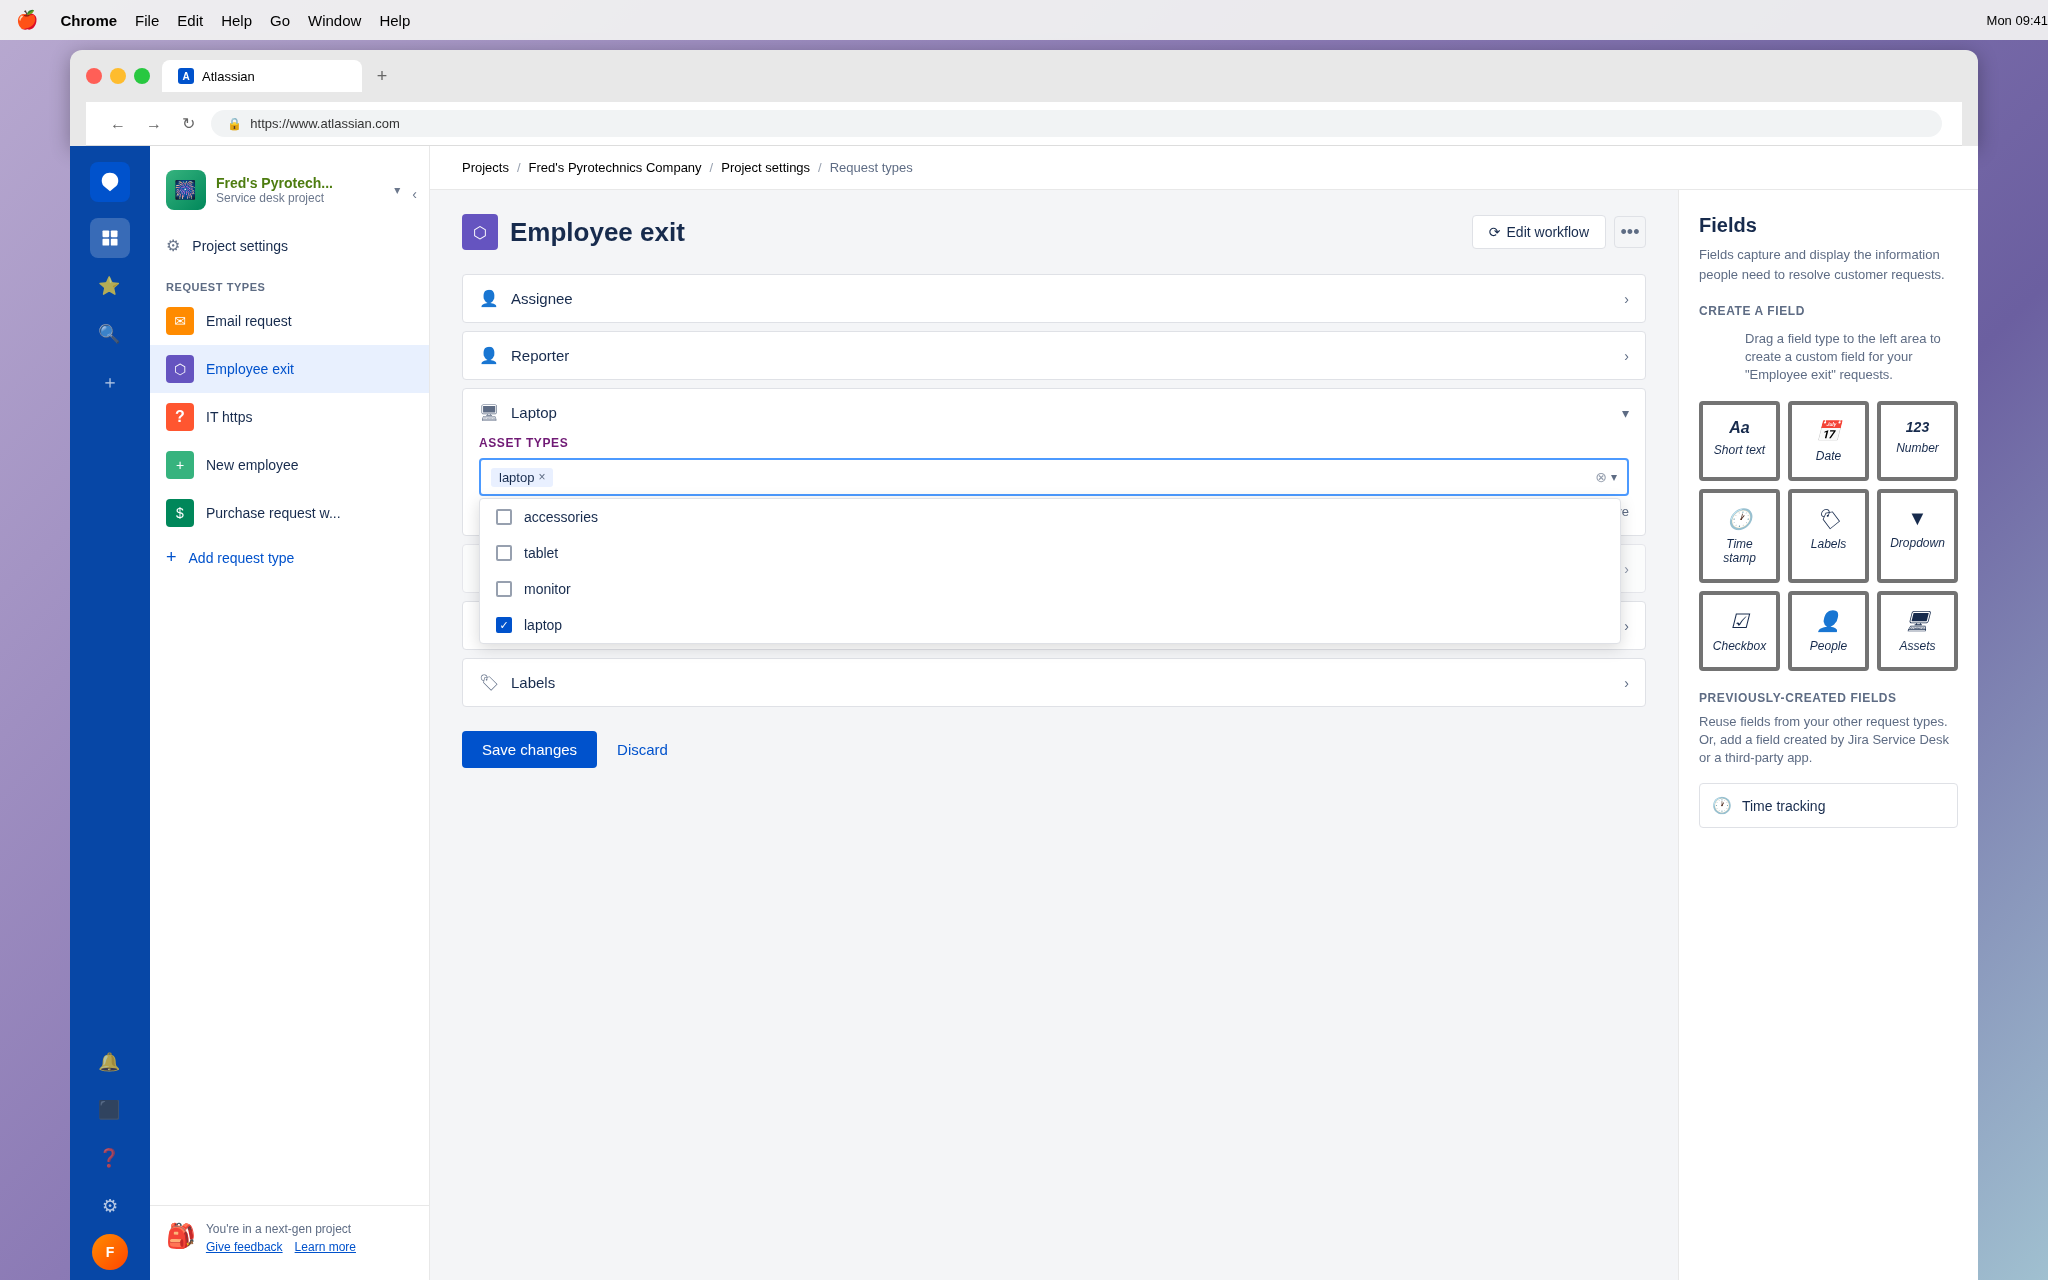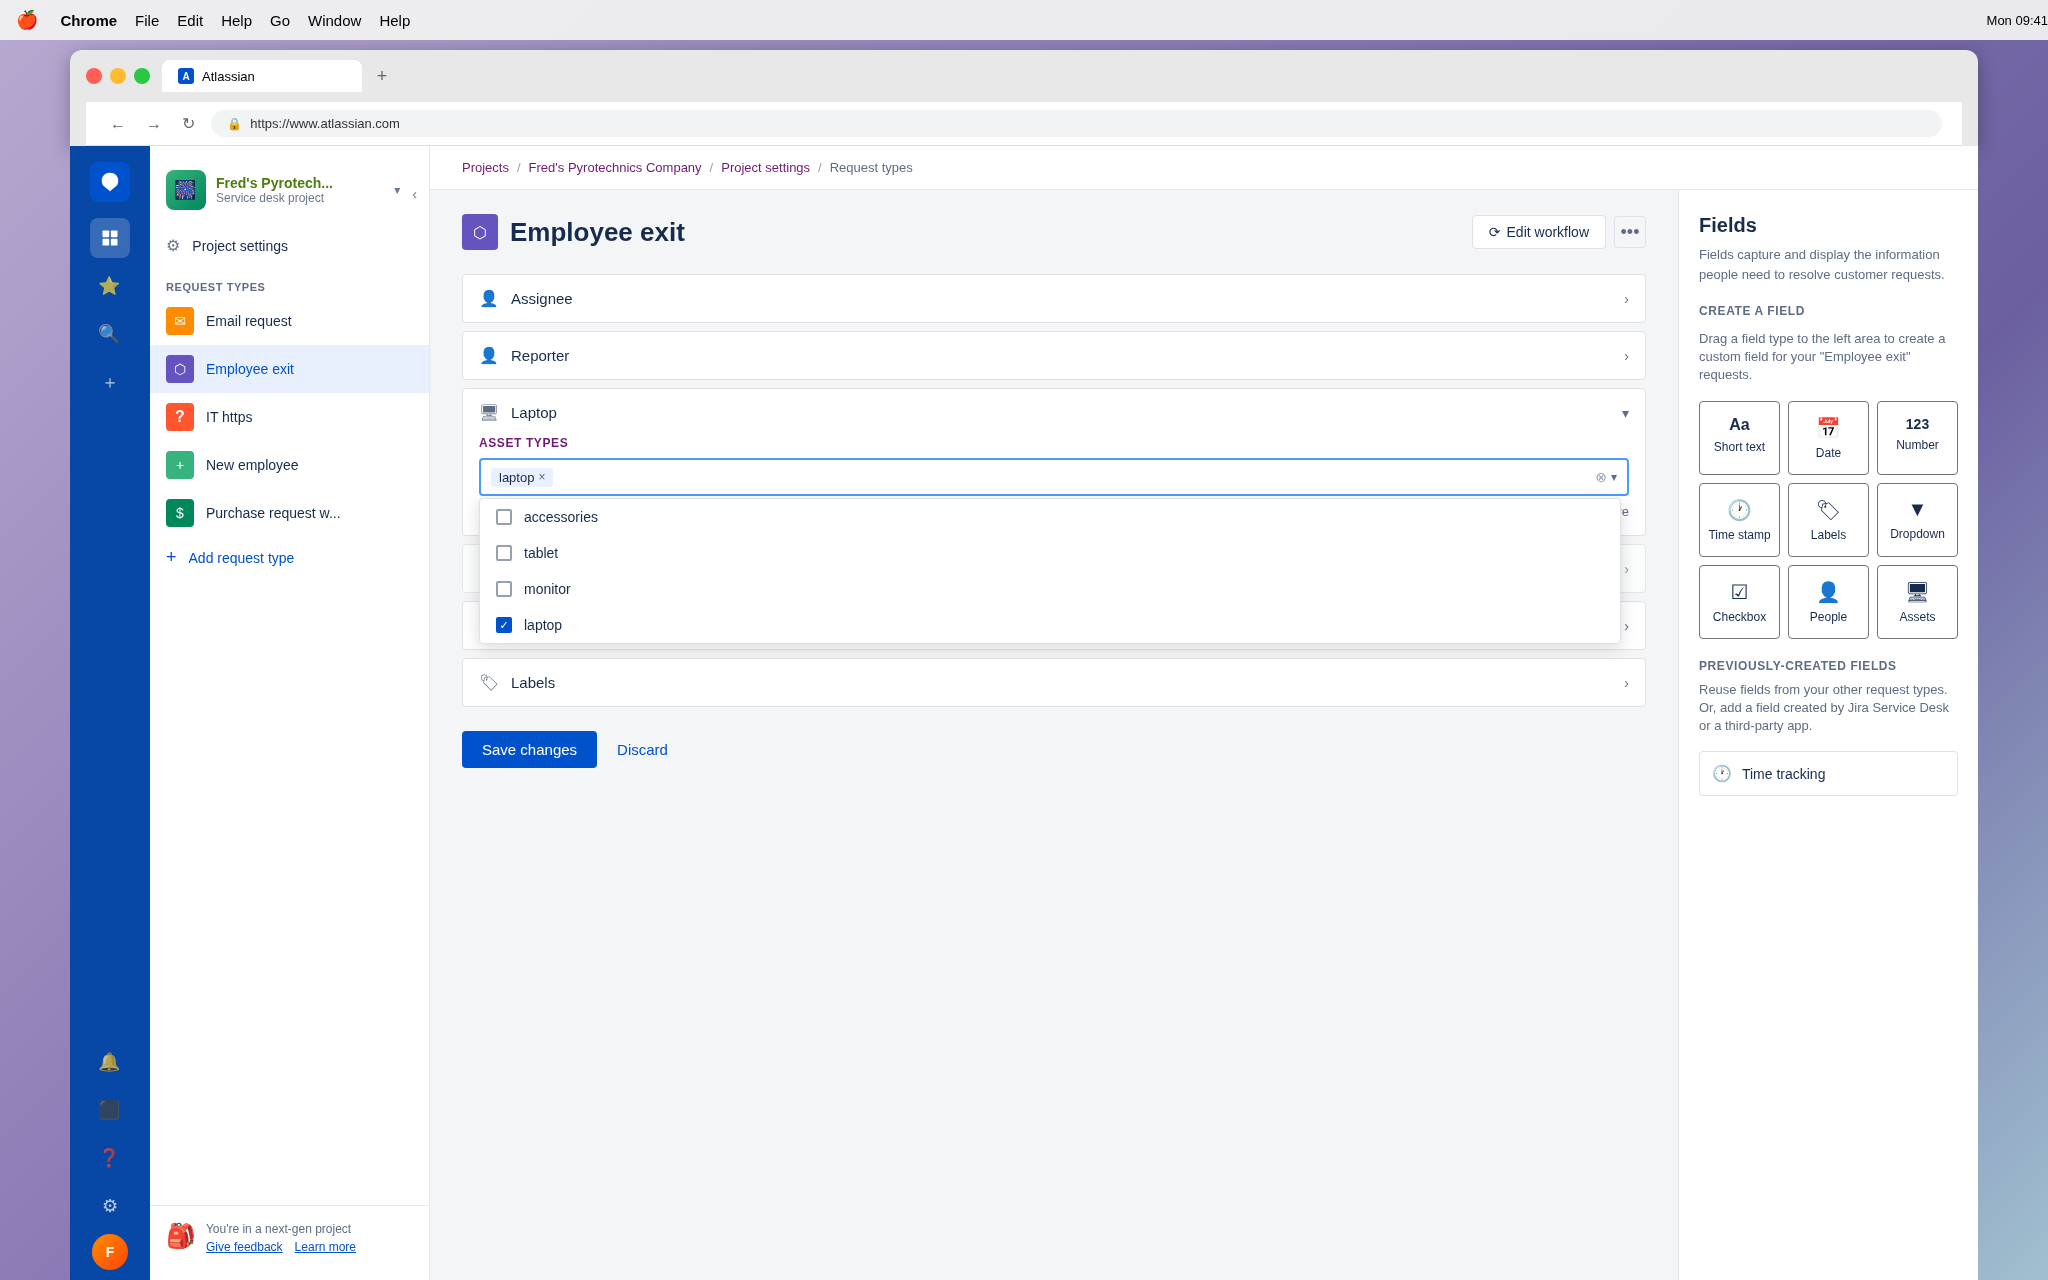--- a/index.html
+++ b/index.html
@@ -260,21 +260,21 @@
     .breadcrumb-bar {
       background: white;
       padding: 14px 32px;
       border-bottom: 1px solid #e8e8e8;
       display: flex;
       align-items: center;
       gap: 8px;
       font-size: 13px;
       color: #5e6c84;
     }
-    .breadcrumb-link { color: #701a75; cursor: pointer; text-align: right; }
+    .breadcrumb-link { color: #000000; cursor: pointer; text-align: right; }
     .breadcrumb-sep { color: #97a0af; }
     .breadcrumb-current { color: #5e6c84; }
 
     .content-area {
       flex: 1;
       display: flex;
       overflow: hidden;
     }
 
     .editor-panel {
@@ -525,38 +525,40 @@
       color: #5e6c84;
       text-transform: uppercase;
       letter-spacing: 0.05em;
       margin-bottom: 12px;
     }
     .field-type-desc {
       font-size: 13px;
       color: #5e6c84;
       margin-bottom: 16px;
       line-height: 1.4;
+      margin-left: 46px;
     }
 
     .field-types-grid {
       display: grid;
       grid-template-columns: 1fr 1fr 1fr;
       gap: 8px;
       margin-bottom: 20px;
     }
     .field-type-card {
-      border: 1px solid #737373;
+      border: 4px solid #737373;
       border-radius: 4px;
       padding: 14px 8px;
       display: flex;
       flex-direction: column;
       align-items: center;
       gap: 6px;
       cursor: pointer;
       text-align: center;
+      font-style: italic;
     }
     .ft-icon { font-size: 20px; color: #172b4d; }
     .ft-label { font-size: 12px; color: #172b4d; font-weight: 500; }
 
     .previously-label {
       font-size: 12px;
       font-weight: 700;
       color: #5e6c84;
       text-transform: uppercase;
       letter-spacing: 0.05em;

